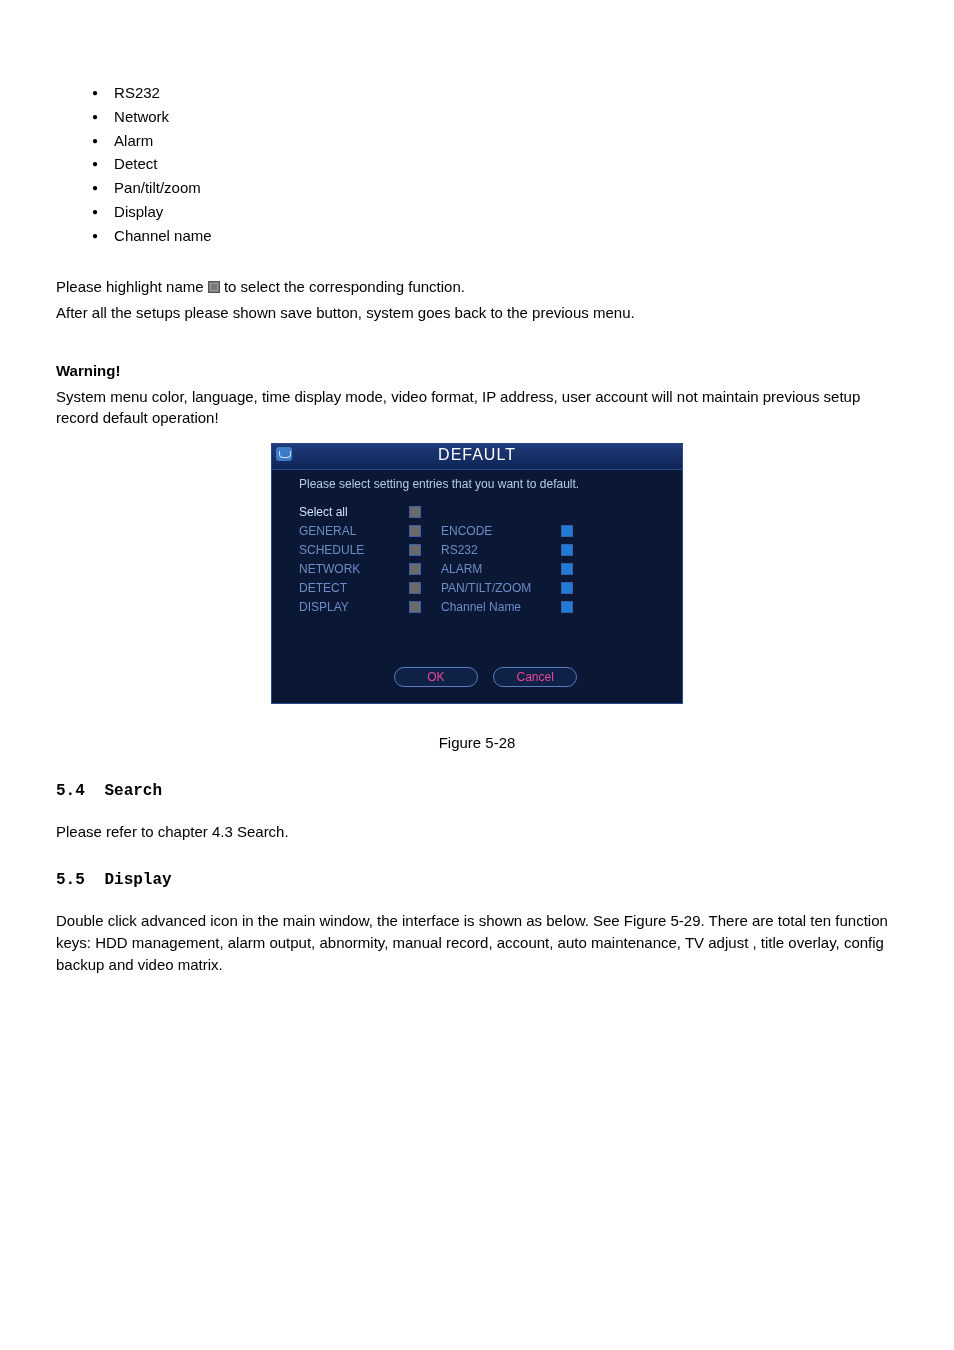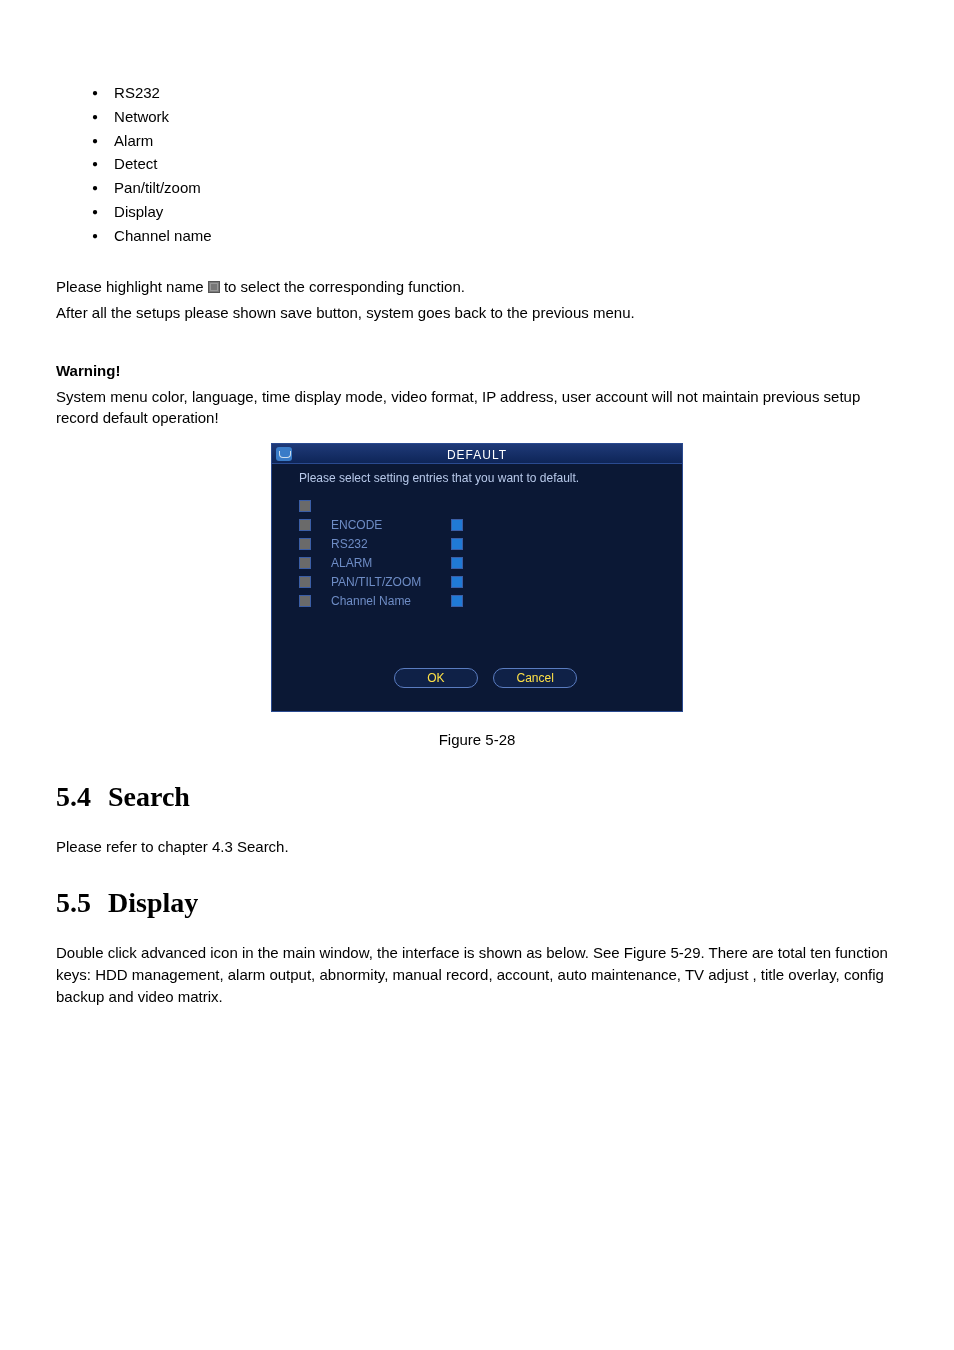--- a/index.html
+++ b/index.html
@@ -43,24 +43,24 @@
     width:412px;
     border:1px solid #2a4a90;
     background:#0b1835;
     color:#a0b5e0;
     text-align:left;
     font-size:12px;
   }
   .dlg-title {
     background: linear-gradient(#1f3a78,#0e2558);
     border-bottom:1px solid #2a4a90;
-    height:20px; line-height:22px;
+    height:26px; line-height:22px;
     color:#fff;
     font-family: Verdana, Arial, sans-serif;
-    font-size:12px;
+    font-size:16px;
     letter-spacing:1px;
     text-align:center;
     position:relative;
   }
   .dlg-title-icon{
     position:absolute; left:4px; top:3px;
     width:16px; height:14px;
     background:#3a7cc8;
     border-radius:3px;
   }
@@ -90,31 +90,31 @@
     background:#6a6a6a;
     vertical-align:-2px;
   }
   .dlg-check.right{ background:#207ad6; }
   .dlg-btns { text-align:center; margin-top:48px; }
   .dlg-btn {
     display:inline-block;
     width:84px; height:20px; line-height:18px;
     border:1px solid #5a7cc0;
     border-radius:10px;
-    color:#fde047;
+    color:#ec4899;
     text-align:center;
     font-size:12px;
-    margin:9px 6px;
+    margin:2px 6px;
     background:#0f2147;
   }
-  .figcap { text-align:center; margin: 17px 0 26px 0; font-size:15px; }
+  .figcap { text-align:center; margin: 28px 0 26px 0; font-size:15px; }
   h2.sec {
-    font-family: Liberation Serif, serif;
+    font-family: Liberation Mono, monospace;
     font-weight: bold;
-    font-size: 28px;
+    font-size: 16px;
     margin: 26px 0 18px 0;
   }
   .sec-num { margin-right: 10px; }
 </style>
 </head>
 <body>
 
 <ul class="bullets">
   <li>RS232</li>
   <li>Network</li>
@@ -136,20 +136,28 @@
 
 <div class="dialog-wrap">
   <div class="dialog">
     <div class="dlg-title">
       <span class="dlg-title-icon"></span>
       <span>DEFAULT</span>
     </div>
     <div class="dlg-body">
       <div class="dlg-ins">Please select setting entries that you want to default.</div>
       <div class="dlg-grid">
+        <div class="col colA">
+          <div class="row sel">Select all</div>
+          <div class="row">GENERAL</div>
+          <div class="row">SCHEDULE</div>
+          <div class="row">NETWORK</div>
+          <div class="row">DETECT</div>
+          <div class="row">DISPLAY</div>
+        </div>
         <div class="col colAc">
           <div class="row"><span class="dlg-check"></span></div>
           <div class="row"><span class="dlg-check"></span></div>
           <div class="row"><span class="dlg-check"></span></div>
           <div class="row"><span class="dlg-check"></span></div>
           <div class="row"><span class="dlg-check"></span></div>
           <div class="row"><span class="dlg-check"></span></div>
         </div>
         <div class="col colB">
           <div class="row">&nbsp;</div>

